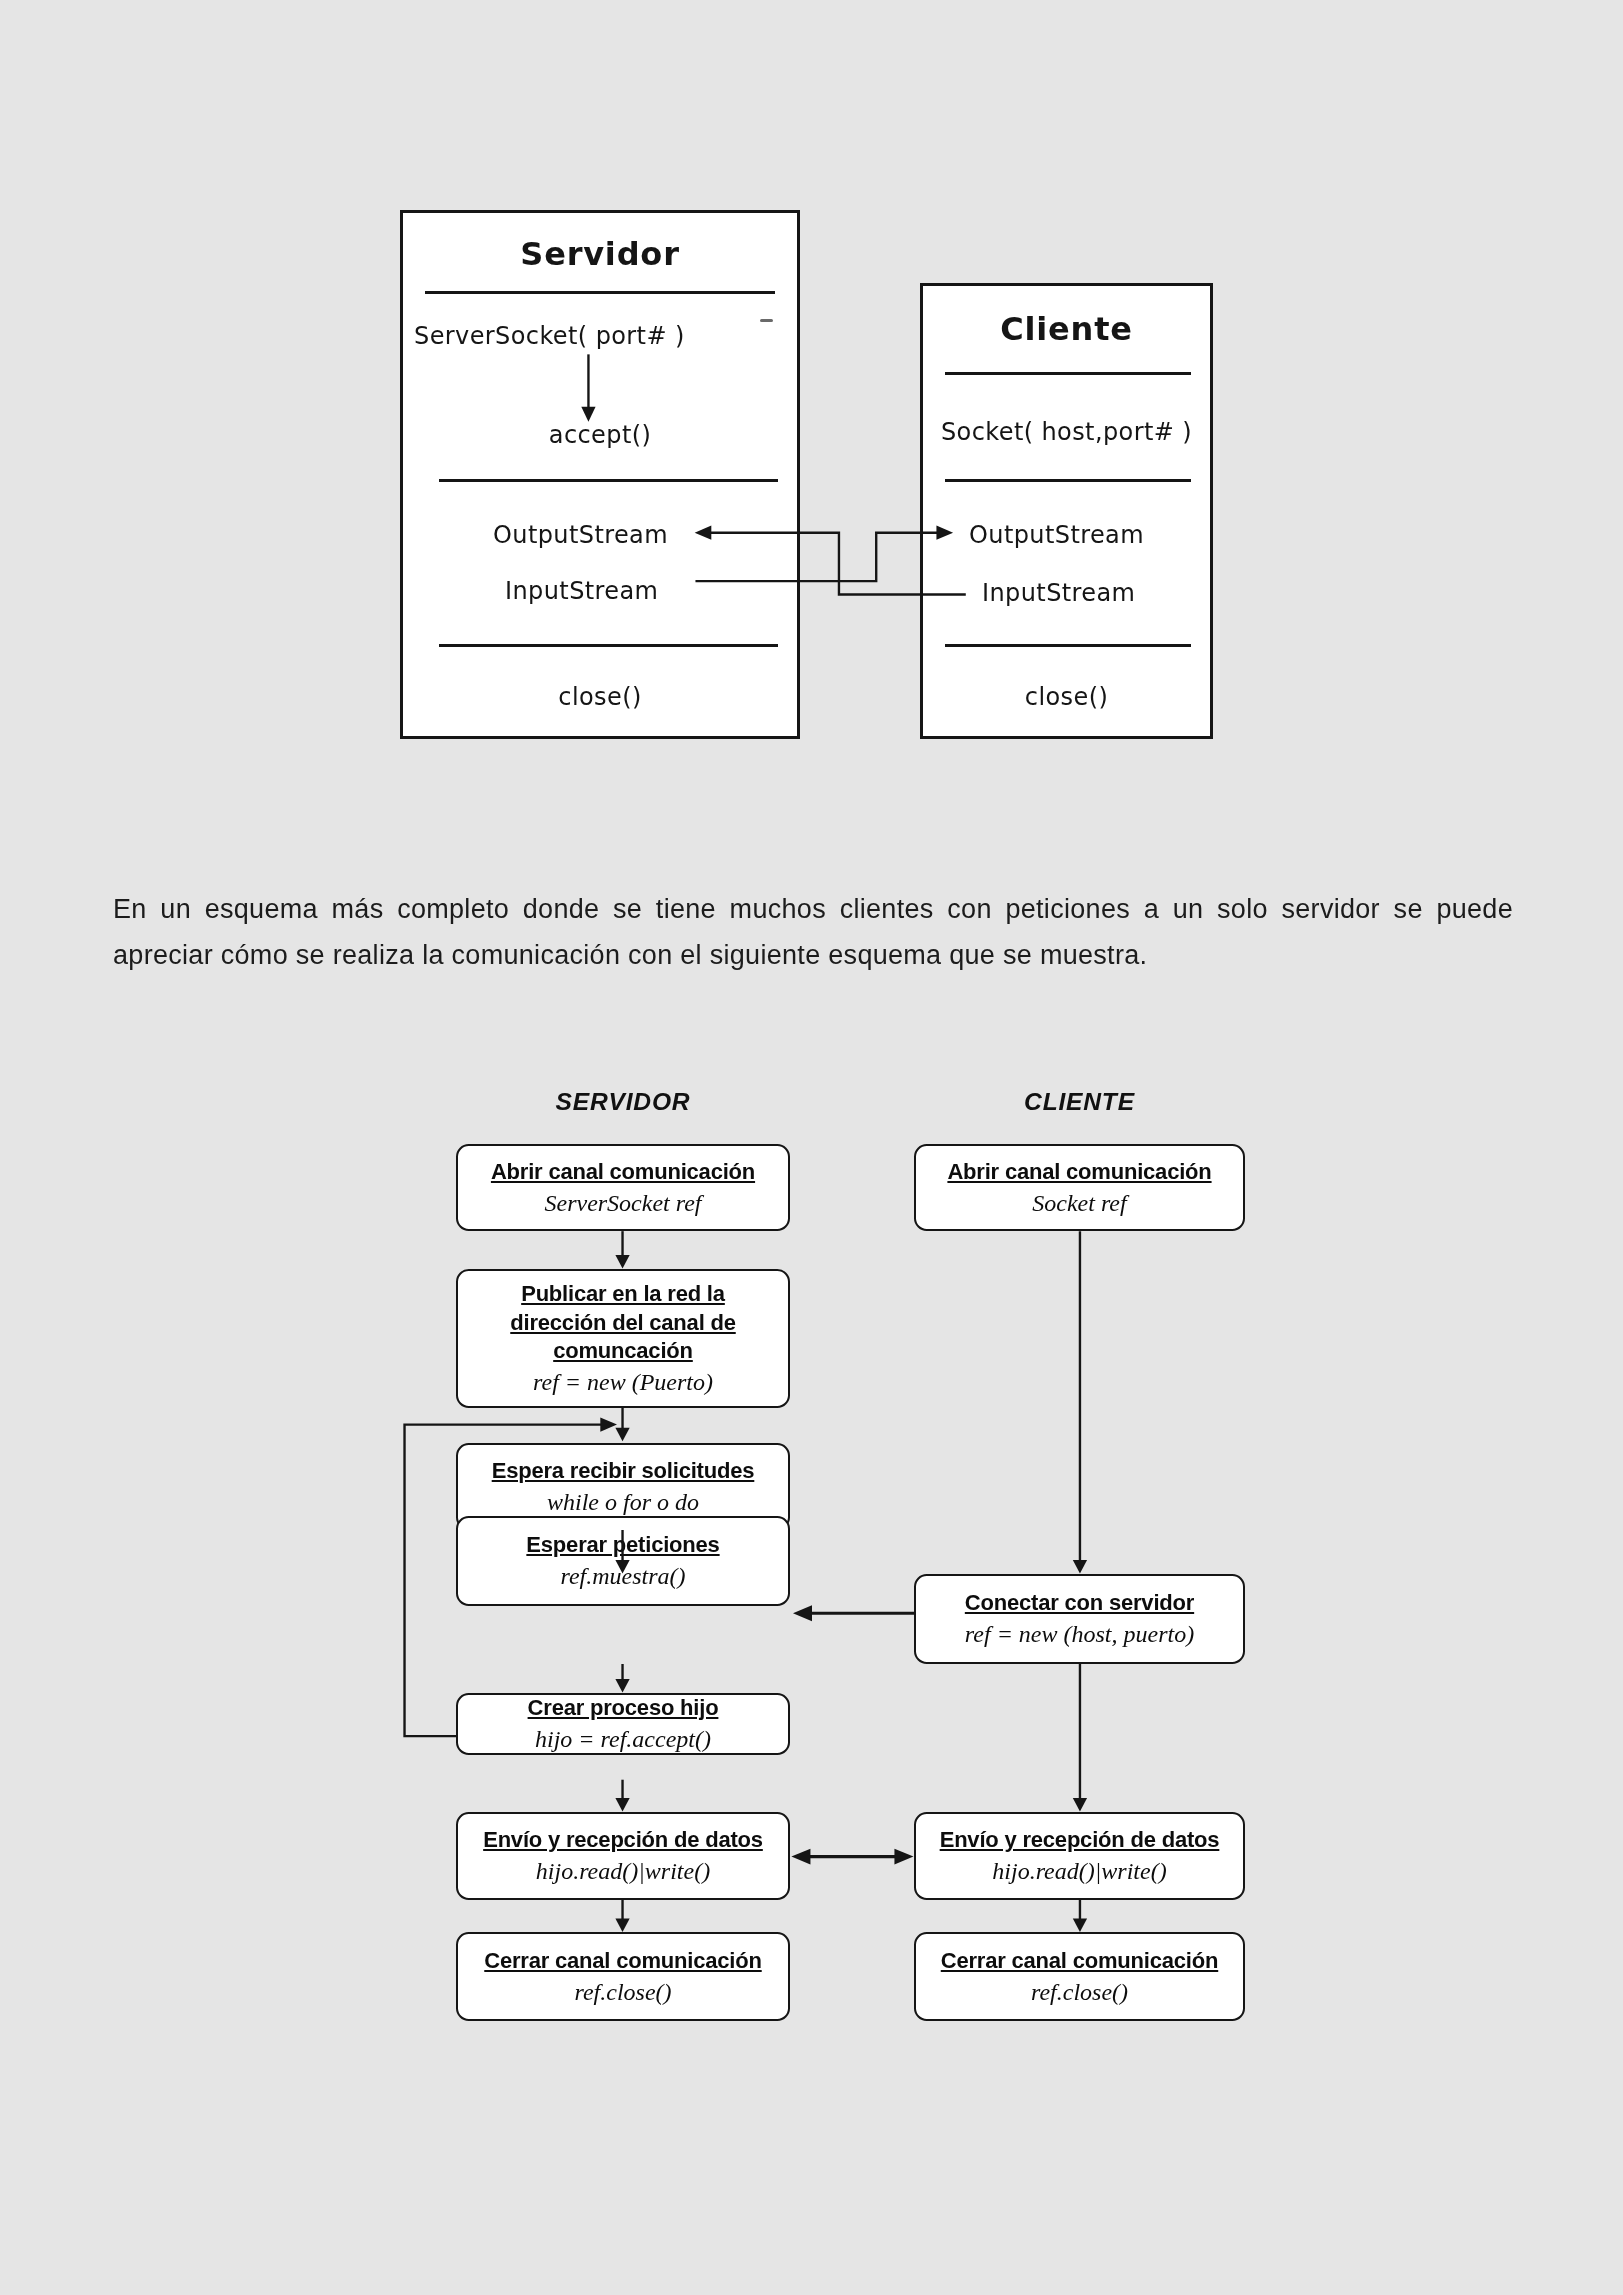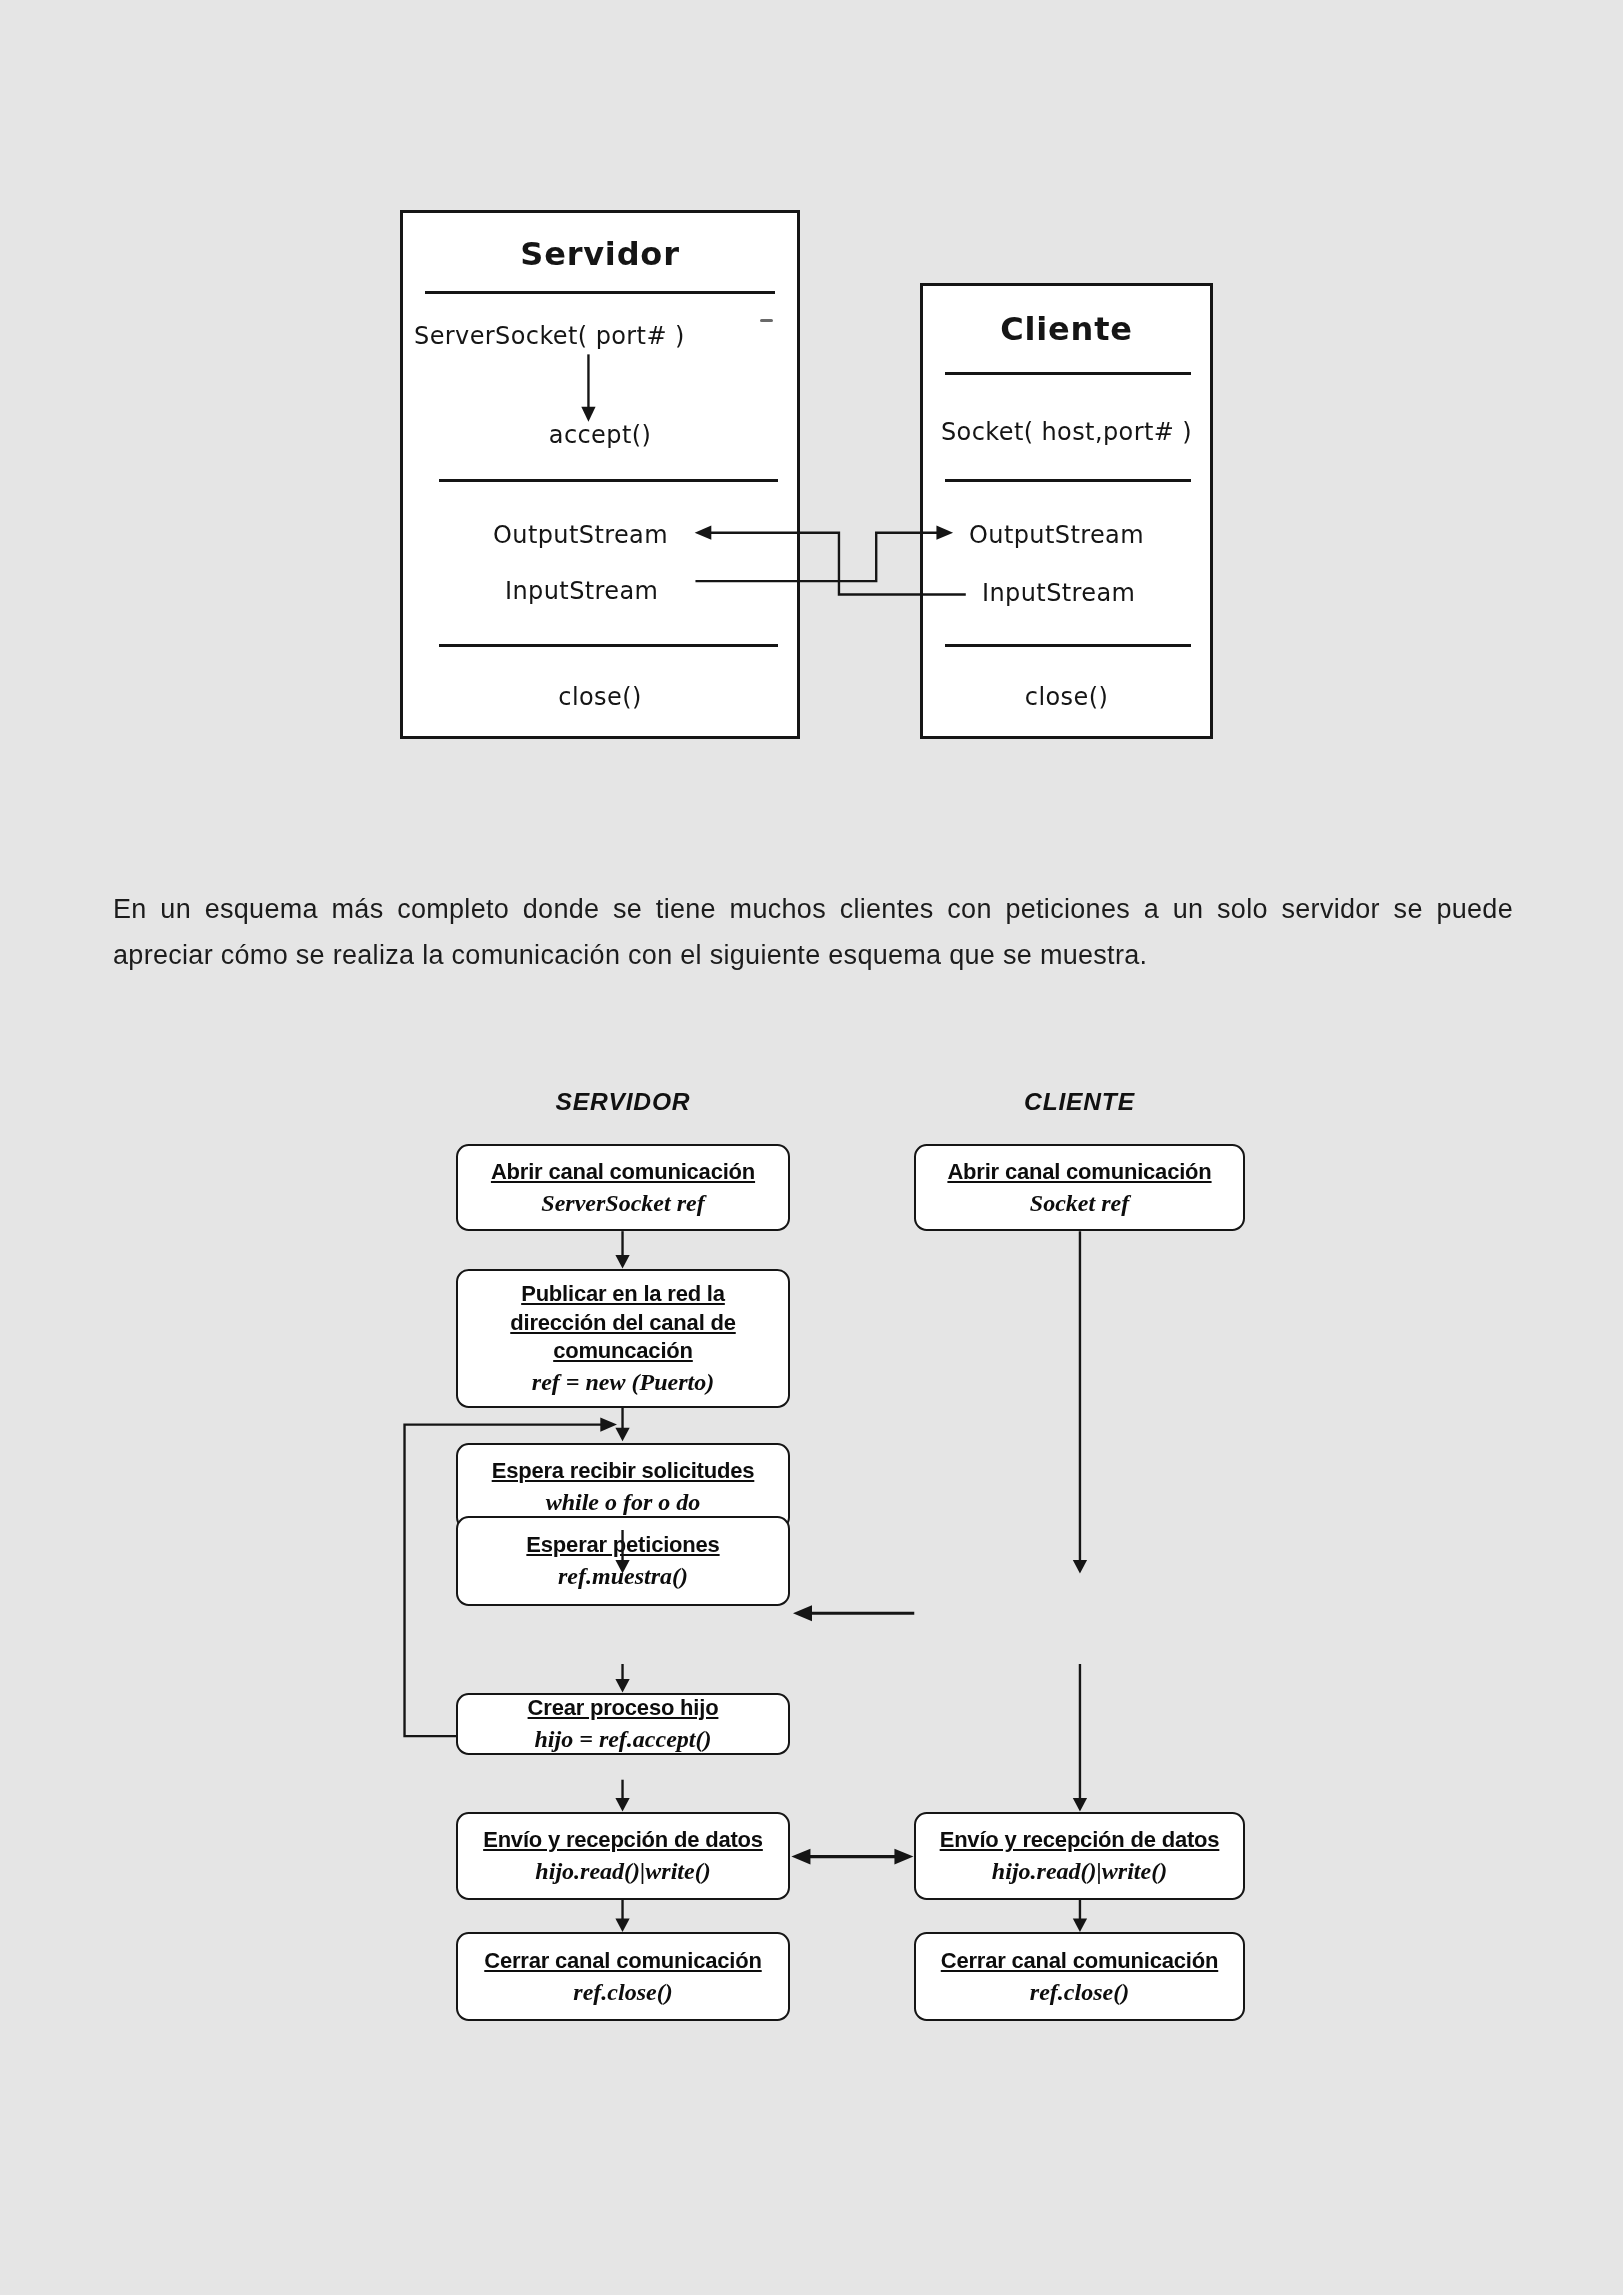--- a/index.html
+++ b/index.html
@@ -93,21 +93,20 @@
     color: #0d0d0d;
     text-decoration: underline;
   }
   .fc-code {
     font-family: "Liberation Serif", serif;
     font-style: italic;
     font-size: 24px;
     text-align: center;
     line-height: 28.5px;
     color: #0d0d0d;
-    font-weight: bold;
   }
   svg.overlay {
     position: absolute;
     left: 0; top: 0;
     width: 1624px;
     height: 2295px;
     pointer-events: none;
   }
   svg .wire { stroke: #151515; fill: none; }
   svg .head { fill: #151515; stroke: none; }
@@ -175,20 +174,24 @@
   </div>
   <div class="fc-box" style="left:456px; top:1932px; width:334px; height:89px;">
     <div class="fc-title">Cerrar canal comunicación</div>
     <div class="fc-code">ref.close()</div>
   </div>
 
   <div class="fc-box" style="left:914px; top:1144px; width:331px; height:87px;">
     <div class="fc-title">Abrir canal comunicación</div>
     <div class="fc-code">Socket ref</div>
   </div>
+  <div class="fc-box" style="left:914px; top:1574px; width:331px; height:90px;">
+    <div class="fc-title">Conectar con servidor</div>
+    <div class="fc-code">ref = new (host, puerto)</div>
+  </div>
   <div class="fc-box" style="left:914px; top:1812px; width:331px; height:88px;">
     <div class="fc-title">Envío y recepción de datos</div>
     <div class="fc-code">hijo.read()|write()</div>
   </div>
   <div class="fc-box" style="left:914px; top:1932px; width:331px; height:89px;">
     <div class="fc-title">Cerrar canal comunicación</div>
     <div class="fc-code">ref.close()</div>
   </div>
 
   <svg class="overlay" viewBox="0 0 2048 2895">

